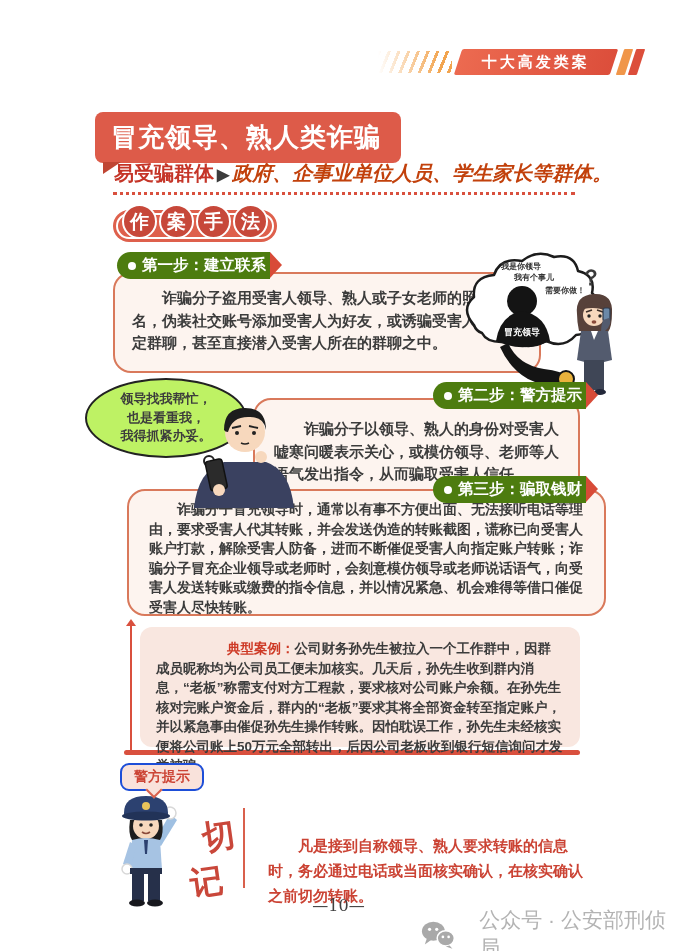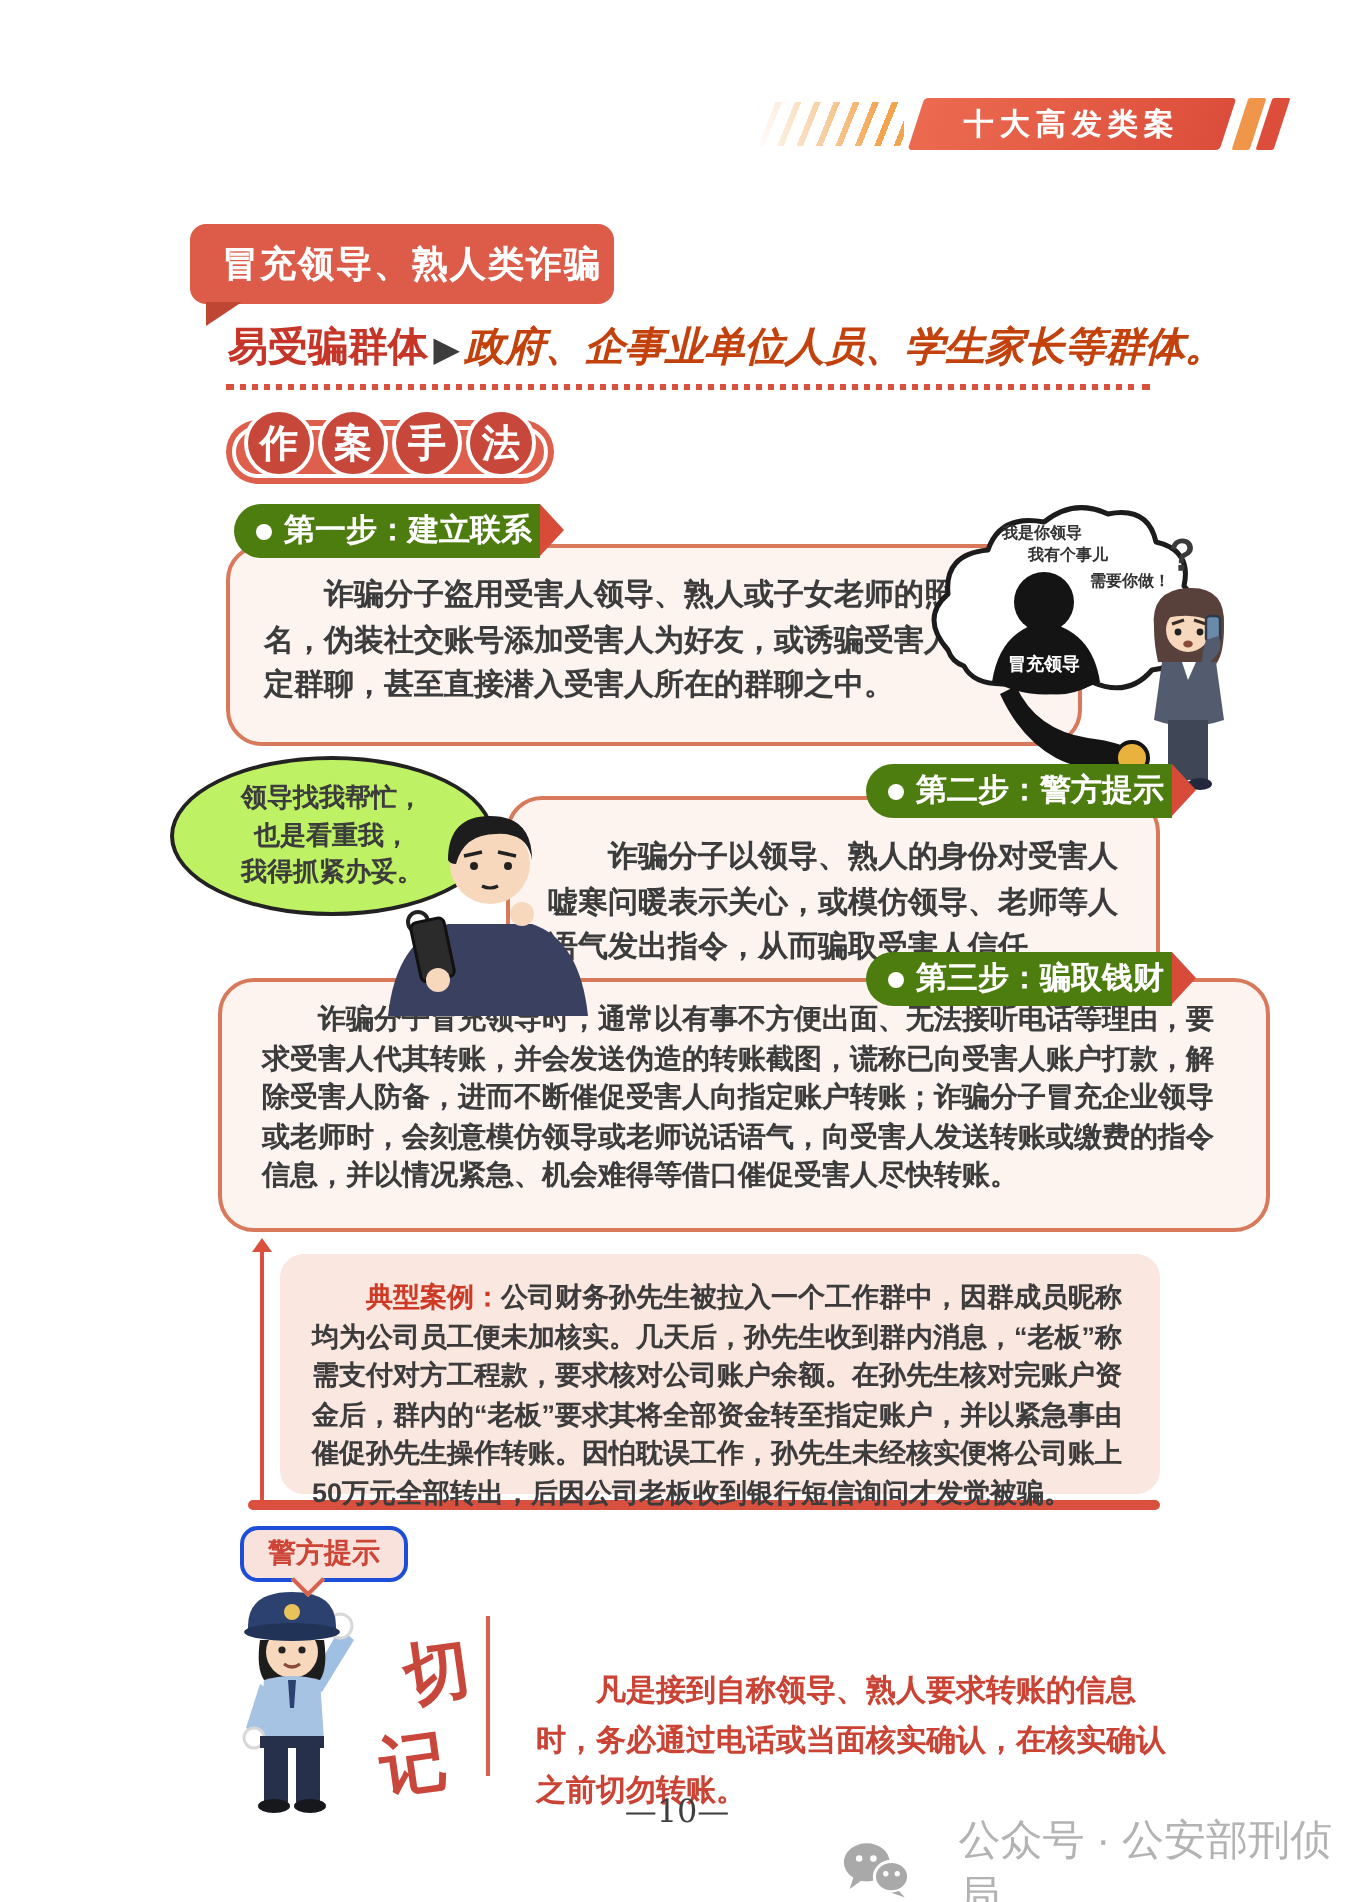--- a/index.html
+++ b/index.html
@@ -13,21 +13,21 @@
      -webkit-mask:linear-gradient(90deg,transparent,#000 85%);mask:linear-gradient(90deg,transparent,#000 85%);}
   .hdr-banner{height:26px;background:linear-gradient(90deg,#ec6a50,#dc4e3b);
      transform:skewX(-18deg);display:flex;align-items:center;padding:0 24px;border-radius:2px;}
   .hdr-banner span{transform:skewX(18deg);color:#fff;font-size:15px;font-weight:bold;letter-spacing:3px;}
   .hdr-slash{width:9px;height:26px;transform:skewX(-18deg);border-radius:1px;}
   .hdr-slash.s1{background:#f0964a;margin-left:6px;}
   .hdr-slash.s2{background:#dc4e3b;margin-left:3px;}
 
   
   .title-badge{position:absolute;left:95px;top:112px;background:#dd5b49;color:#fff;
-     font-size:18px;font-weight:bold;letter-spacing:1px;padding:8px 6px 8px 16px;border-radius:8px;z-index:2;text-align:center;}
+     font-size:26px;font-weight:bold;letter-spacing:1px;padding:8px 20px 8px 16px;border-radius:8px;z-index:2;text-align:center;}
   .title-badge::after{content:"";position:absolute;left:8px;bottom:-11px;width:0;height:0;
      border-left:18px solid #c04634;border-bottom:12px solid transparent;}
   .subtitle{position:absolute;left:114px;top:160px;font-size:20px;font-weight:bold;white-space:nowrap;}
   .subtitle .vlabel{color:#c53528;}
   .subtitle .varrow{color:#3c3c3c;font-size:16px;margin:0 3px;}
   .subtitle .vgroups{color:#c2410c;font-style:italic;}
   .dotline{position:absolute;left:113px;top:176px;width:462px;height:16px;
      border-bottom:3px dotted #d9503e;}
 
   
@@ -38,21 +38,21 @@
      color:#fff;font-size:19px;font-weight:bold;display:flex;align-items:center;justify-content:center;
      margin:-9px 1px 3px 1px;position:relative;}
 
   
   .panel{position:absolute;background:#fdf4ef;border:2px solid #d9795b;border-radius:18px;box-sizing:border-box;}
   .panel p{margin:0;font-weight:bold;color:#3c3c3c;text-indent:2em;}
   .panel1{left:113px;top:272px;width:428px;height:101px;}
   .panel1 p{padding:13px 17px 0 17px;font-size:15px;line-height:1.5;}
   .panel2{left:253px;top:398px;width:327px;height:101px;}
   .panel2 p{padding:18px 19px 0 19px;font-size:15px;line-height:1.5;}
-  .panel3{left:109px;top:489px;width:526px;height:127px;}
+  .panel3{left:127px;top:489px;width:479px;height:127px;}
   .panel3 p{padding:9px 20px 0 20px;font-size:14px;line-height:1.4;}
 
   .step-badge{position:absolute;height:27px;display:flex;align-items:center;background:#4d7c0f;
      color:#fff;font-weight:bold;font-size:15.5px;padding:0 4px 0 11px;border-radius:14px 0 0 14px;z-index:3;}
   .step-badge::after{content:"";position:absolute;right:-12px;top:0;width:0;height:0;
      border-top:13.5px solid transparent;border-bottom:13.5px solid transparent;border-left:12px solid #d84b38;}
   .step-badge .dot{width:8px;height:8px;border-radius:50%;background:#fff;margin-right:6px;flex:none;}
   .sb1{left:117px;top:252px;}
   .sb2{left:433px;top:382px;}
   .sb3{left:433px;top:476px;justify-content:space-between;}
@@ -68,21 +68,21 @@
 
   
   .case-wrap{position:absolute;left:124px;top:619px;width:456px;height:136px;}
   .case-line{position:absolute;left:6px;top:3px;bottom:5px;width:2px;background:#d9503e;}
   .case-line::before{content:"";position:absolute;top:-3px;left:-4px;width:0;height:0;
      border-left:5px solid transparent;border-right:5px solid transparent;border-bottom:7px solid #d9503e;}
   .case-bar{position:absolute;left:0;right:0;bottom:0;height:5px;background:#d9503e;border-radius:3px;}
   .case-box{position:absolute;left:16px;top:8px;right:0;bottom:8px;background:#f9e7e0;border-radius:12px;
      padding:12px 16px;box-sizing:border-box;}
   .case-box p{margin:0;font-size:13.5px;line-height:1.45;font-weight:bold;color:#3c3c3c;text-indent:2em;}
-  .case-label{color:#ce3a26;}
+  .case-label{color:#ce3a26;margin-left:44px;}
 
   
   .ptip{position:absolute;left:120px;top:763px;background:#f9e2db;border:2px solid #1d4ed8;border-radius:9px;
      color:#cc4536;font-size:14px;font-weight:bold;padding:3px 12px;z-index:2;}
   .ptip::after{content:"";position:absolute;left:26px;bottom:-7px;width:10px;height:10px;background:#f9e2db;
      border-right:2px solid #d9604c;border-bottom:2px solid #d9604c;transform:rotate(45deg);}
   .kw{position:absolute;left:190px;top:814px;width:48px;color:#c9473a;
      font-family:"DejaVu Serif",serif;font-weight:bold;z-index:2;}
   .kw span{display:block;font-size:33px;transform:rotate(-8deg);}
   .kw .k0{margin-left:12px;}

